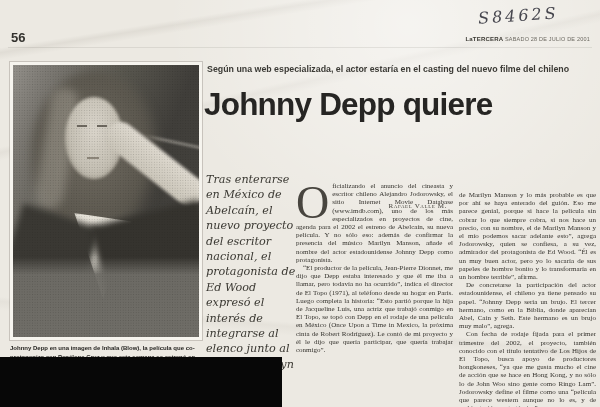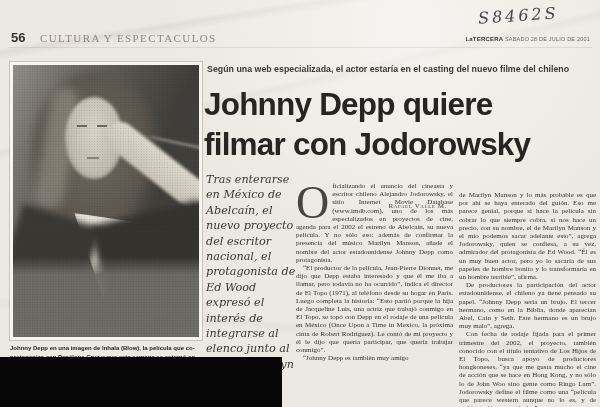--- a/index.html
+++ b/index.html
@@ -75,32 +75,30 @@
   .caption{left:10px;top:344px;width:198px;font:bold 6px/8.6px "Liberation Sans",sans-serif;color:#201f1c;}
 
   .black-bar{left:0;top:357px;width:282px;height:50px;background:#070707;}
 </style>
 </head>
 <body>
 
 <div id="page">
 
   <div class="abs page-num">56</div>
-  <div class="abs section">CULTURA Y ESPECTACULOS</div>
   <div class="abs header-rule"></div>
   <div class="abs masthead">
     <b>LaTERCERA</b>
     <span>SABADO 28 DE JULIO DE 2001</span>
   </div>
   <div class="abs handwriting">S8462S</div>
 
   <div class="abs kicker">Según una web especializada, el actor estaría en el casting del nuevo filme del chileno</div>
   <div class="abs headline">
     <div>Johnny Depp quiere</div>
-    <div>filmar con Jodorowsky</div>
   </div>
 
   <div class="abs byline">Rafael Valle M.</div>
   <div class="abs lede">Tras enterarse en México de Abelcaín, el nuevo proyecto del escritor nacional, el protagonista de Ed Wood expresó el interés de integrarse al elenco junto al músico Marilyn Manson.</div>
 
   <div class="abs photo-frame">
     <div class="photo">
       <div class="ph-streak1"></div>
       <div class="ph-streak2"></div>
       <div class="ph-hair"></div>
@@ -115,24 +113,23 @@
       <div class="ph-jacket-r"></div>
       <div class="ph-bottom"></div>
       <div class="ph-dots"></div>
     </div>
   </div>
   <div class="abs caption">Johnny Depp en una imagen de Inhala (Blow), la película que co-protagoniza con Penélope Cruz y que esta semana se estrenó en Chile.</div>
 
   <div class="abs bodycol col1">
     <p><span class="dropcap">O</span><span>ficializando el anuncio del cineasta y escritor chileno Alejandro Jodorowsky, el sitio Internet Movie Database (www.imdb.com), uno de los más especializados en proyectos de cine, agenda para el 2002 el estreno de Abelcaín, su nueva película. Y no sólo eso: además de confirmar la presencia del músico Marilyn Manson, añade el nombre del actor estadounidense Johnny Depp como protagonista.</span></p>
     <p class="ind">“El productor de la película, Jean-Pierre Dionnet, me dijo que Depp estaba interesado y que él me iba a llamar, pero todavía no ha ocurrido”, indica el director de El Topo (1971), al teléfono desde su hogar en París. Luego completa la historia: “Esto partió porque la hija de Jacqueline Luis, una actriz que trabajó conmigo en El Topo, se topó con Depp en el rodaje de una película en México (Once Upon a Time in Mexico, la próxima cinta de Robert Rodríguez). Le contó de mi proyecto y él le dijo que quería participar, que quería trabajar conmigo”.</p>
-    <p class="ind">“Johnny Depp es también muy amigo</p>
   </div>
 
   <div class="abs bodycol col2">
     <p>de Marilyn Manson y lo más probable es que por ahí se haya enterado del guión. Eso me parece genial, porque si hace la película sin cobrar lo que siempre cobra, si nos hace un precio, con su nombre, el de Marilyn Manson y el mío podemos sacar adelante esto”, agrega Jodorowsky, quien se confiesa, a su vez, admirador del protagonista de Ed Wood. “Él es un muy buen actor, pero yo lo sacaría de sus papeles de hombre bonito y lo transformaría en un hombre terrible”, afirma.</p>
-    <p class="ind">De productores la participación del actor estadounidense, el chileno ya tiene pensado su papel. “Johnny Depp sería un brujo. El tercer hermano, como en la Biblia, donde aparecían Abel, Caín y Seth. Este hermano es un brujo muy malo”, agrega.</p>
+    <p class="ind">De concretarse la participación del actor estadounidense, el chileno ya tiene pensado su papel. “Johnny Depp sería un brujo. El tercer hermano, como en la Biblia, donde aparecían Abel, Caín y Seth. Este hermano es un brujo muy malo”, agrega.</p>
     <p class="ind">Con fecha de rodaje fijada para el primer trimestre del 2002, el proyecto, también conocido con el título tentativo de Los Hijos de El Topo, busca apoyo de productores hongkoneses, “ya que me gusta mucho el cine de acción que se hace en Hong Kong, y no sólo lo de John Woo sino gente como Ringo Lam”. Jodorowsky define el filme como una “película que parece western aunque no lo es, y de ambientación post-atómica”.</p>
   </div>
 
   <div class="abs black-bar"></div>
 
 </div>
 
 </body></html>

